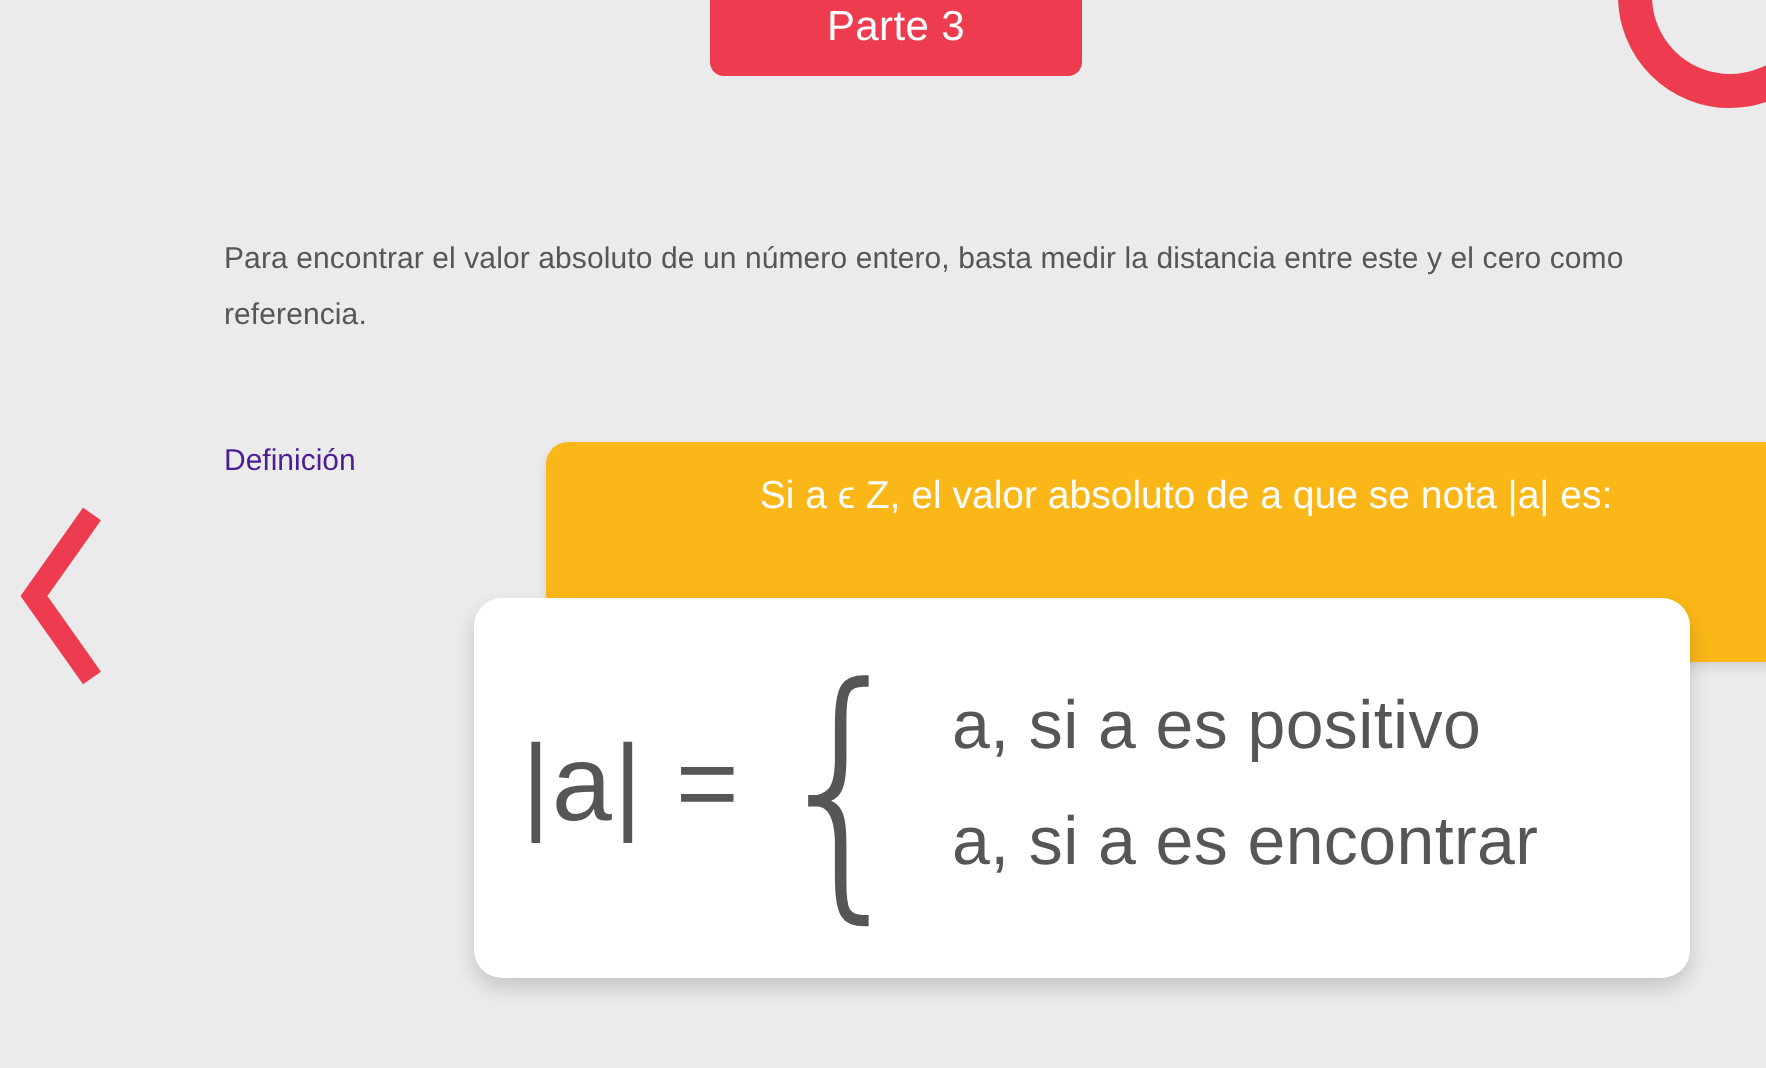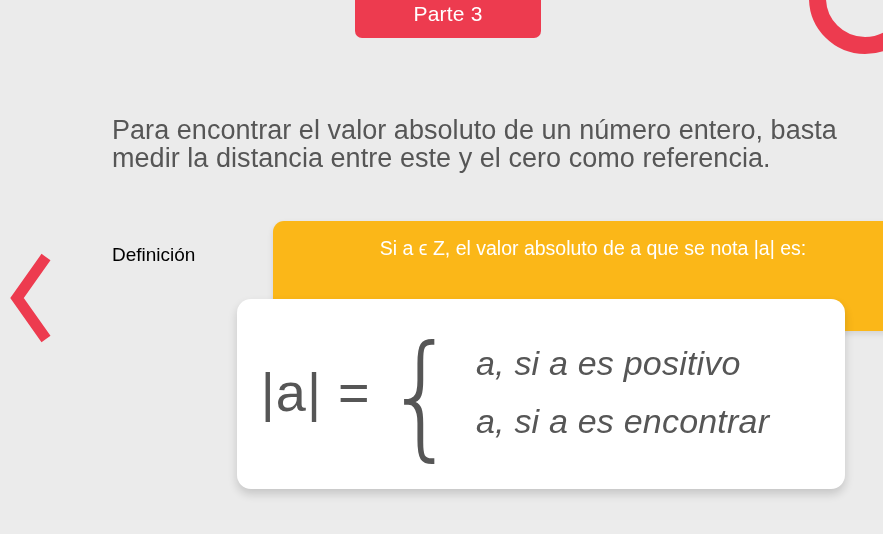--- a/index.html
+++ b/index.html
@@ -64,34 +64,33 @@
   }
   .nav-prev svg { display: block; }
 
   
   .intro {
     position: absolute;
     left: 112px;
     top: 116px;
     width: 740px;
     color: #565656;
-    font-size: 27px;
+    font-size: 15px;
     line-height: 28px;
     letter-spacing: .05px;
   }
 
   
   .def-label {
     position: absolute;
     left: 112px;
     top: 217px;
-    color: #000000;
-    font-size: 19px;
+    color: #4c1d95;
+    font-size: 15px;
     line-height: 28px;
-    margin-top: 24px;
   }
 
   
   .def-box {
     position: absolute;
     left: 273px;
     top: 221px;
     width: 640px;
     height: 110px;
     background: #fbb718;
@@ -140,21 +139,20 @@
     margin: 6px 2px 0 8px;
     font-family: "DejaVu Sans", sans-serif;
     font-weight: 300;
     transform: scaleX(.85);
   }
   .cases {
     display: flex;
     flex-direction: column;
     justify-content: center;
     margin-left: 9px;
-    font-style: italic;
   }
   .case-line {
     color: #565656;
     font-size: 34px;
     line-height: 58px;
     white-space: nowrap;
     letter-spacing: .2px;
   }
 
   

